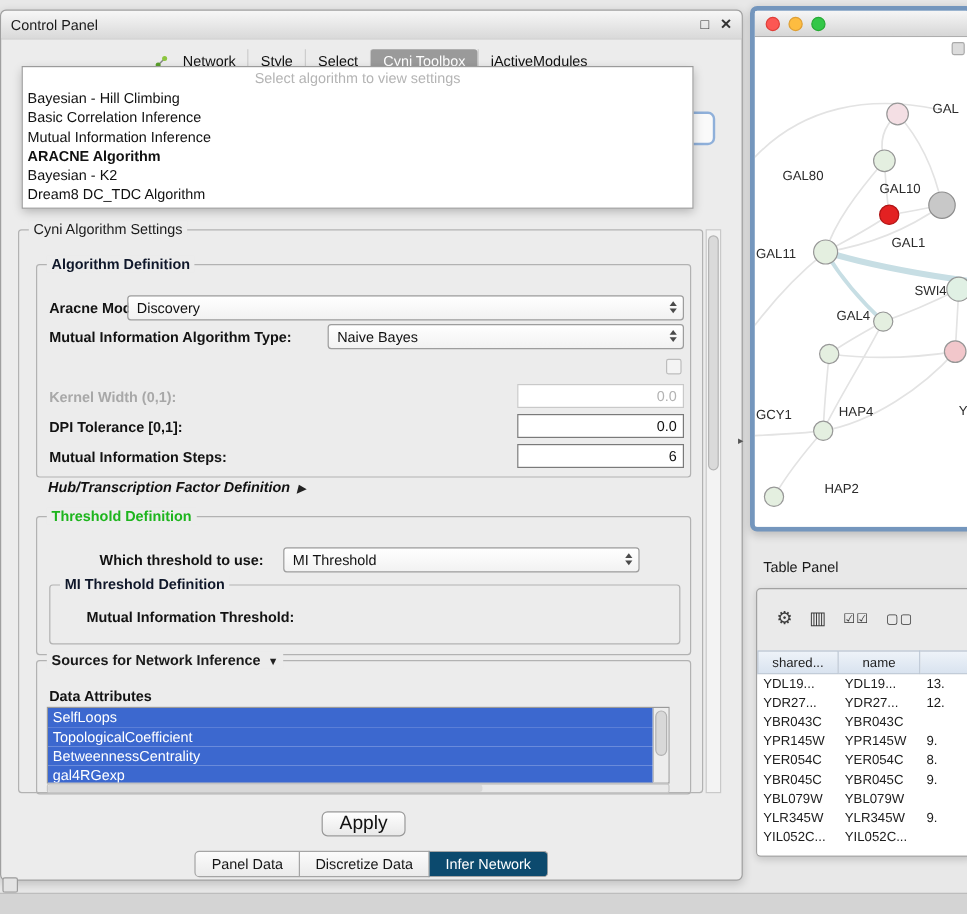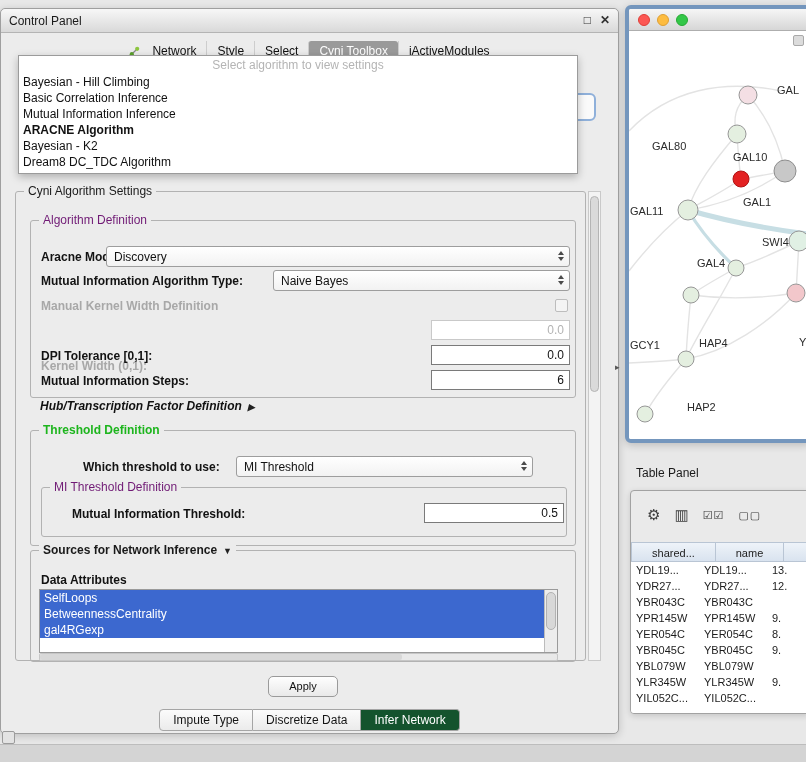--- a/index.html
+++ b/index.html
@@ -13,21 +13,21 @@
   .wbtns{position:absolute;right:8px;top:4px;display:flex;gap:9px}
   .wb{font-size:12px;color:#333}
   .wb.close{font-weight:bold}
   .tabbar{position:absolute;left:0;right:0;top:30px;height:24px;display:flex;justify-content:center;align-items:center}
   .tab{display:flex;align-items:center;gap:12px;padding:3px 10px;font-size:12px;color:#111;border-left:1px solid #cdcdcd;white-space:nowrap}
   .tab:first-child{border-left:none}
   .tab.sel{background:#9a9a9a;color:#fff;border-radius:3px}
   .tabicon{display:inline-block}
   .grp{position:absolute;border:1px solid #b2b2b2;border-radius:3px}
   .lg{position:absolute;top:-8px;left:8px;background:#ececec;padding:0 4px;font-size:12px;color:#1a1a1a;white-space:nowrap}
-  .lg.blue{color:#701a75;font-weight:normal}
+  .lg.blue{color:#0f172a;font-weight:bold}
   .lg.green{color:#1db51d;font-weight:bold}
   .lg.bold{font-weight:bold}
   .lb{position:absolute;font-size:12px;color:#121212;white-space:nowrap}
   .lb.b{font-weight:bold}
   .lb.dis{color:#a8a8a8;font-weight:bold}
   .combo{position:absolute;height:21px;background:linear-gradient(#ffffff,#f2f2f2);border:1px solid #9d9d9d;border-radius:3px}
   .cval{position:absolute;left:7px;top:3px;font-size:12px;color:#111;white-space:nowrap}
   .ud{position:absolute;right:5px;top:4px;display:flex;flex-direction:column;gap:2px}
   .ud i{display:block;width:0;height:0;border-left:3.5px solid transparent;border-right:3.5px solid transparent}
   .ud .up{border-bottom:4.5px solid #4a4a4a}
@@ -38,26 +38,26 @@
   .expander{position:absolute;font-size:12px;font-weight:bold;color:#111;white-space:nowrap}
   .arrow{font-size:9px;margin-left:6px;color:#222}
   .alist{position:absolute;background:#ffffff;border:1px solid #9a9a9a;overflow:hidden}
   .li{height:16px;line-height:16px;background:#3c68cf;color:#fff;font-size:12px;padding-left:4px;margin-right:13px;white-space:nowrap;overflow:hidden}
   .lscroll{position:absolute;top:0;right:0;bottom:0;width:13px;background:#ededed;border-left:1px solid #bcbcbc}
   .lthumb{margin:2px 1px 0;height:38px;background:#d8d8d8;border:1px solid #b2b2b2;border-radius:5px}
   .hscroll{position:absolute;background:#e9e9e9;border:1px solid #c6c6c6;border-radius:2px}
   .hthumb{height:100%;width:70%;background:#d8d8d8;border-radius:2px}
   .vs{position:absolute;background:#f3f3f3;border:1px solid #c9c9c9}
   .vthumb{position:absolute;left:1px;right:1px;background:#dadada;border:1px solid #b4b4b4;border-radius:6px}
-  .btn{position:absolute;background:linear-gradient(#fefefe,#e9e9e9);border:1px solid #9a9a9a;border-radius:5px;font-size:11px;color:#111;text-align:center;line-height:19px}
+  .btn{position:absolute;background:linear-gradient(#fefefe,#e9e9e9);border:1px solid #9a9a9a;border-radius:5px;font-size:16px;color:#111;text-align:center;line-height:19px}
   .segbar{position:absolute;left:0;right:0;display:flex;justify-content:center}
   .sg{font-size:12px;color:#151515;background:linear-gradient(#fbfbfb,#ebebeb);border:1px solid #a5a5a5;border-left:none;padding:3px 13px;white-space:nowrap}
   .sg:first-child{border-left:1px solid #a5a5a5;border-radius:4px 0 0 4px}
   .sg:last-child{border-radius:0 4px 4px 0}
-  .sg.dark{background:#14532d;color:#fff}
+  .sg.dark{background:#0c4a6e;color:#fff}
   .popup{position:absolute;left:18px;top:55px;width:560px;background:#fff;border:1px solid #9b9b9b;box-shadow:0 3px 8px rgba(0,0,0,.25);z-index:50;padding-bottom:3px}
   .ph{height:18px;line-height:18px;text-align:center;color:#b4b4b4;font-size:12px}
   .mitem{height:16px;line-height:16px;font-size:12px;color:#111;padding-left:4px;white-space:nowrap}
   .mitem.msel{font-weight:bold}
   .hiddenbtn{position:absolute;left:566px;top:93px;width:30px;height:28px;background:#fafafa;border:2px solid #8fb0da;border-radius:6px;z-index:5}
   .netwin{position:absolute;left:625px;top:5px;width:186px;height:438px;background:#fff;border:4px solid #7496bd;border-radius:6px;overflow:hidden;box-shadow:0 2px 8px rgba(0,0,0,.2)}
   .nettitle{position:absolute;left:0;top:0;right:0;height:22px;background:linear-gradient(#f6f6f6,#d6d6d6);border-bottom:1px solid #aeaeae;display:flex;align-items:center;gap:7px;padding-left:9px}
   .light{width:12px;height:12px;border-radius:50%}
   .light.r{background:#fc5753;border:1px solid #df3e38}
   .light.y{background:#fdbc40;border:1px solid #de9f34}
@@ -69,21 +69,21 @@
   .t2{stroke:#c7dee4;stroke-width:3.2;fill:none}
   .netgrip{position:absolute;right:3px;top:26px;width:11px;height:11px;background:#dcdcdc;border:1px solid #a9a9a9;border-radius:2px}
   .tptitle{position:absolute;left:636px;top:466px;font-size:12px;color:#1a1a1a}
   .tpwin{position:absolute;left:630px;top:490px;width:180px;height:224px;background:#eaeaea;border:1px solid #a2a2a2;border-radius:4px;overflow:hidden;box-shadow:0 2px 6px rgba(0,0,0,.15)}
   .tptools{position:absolute;left:0;top:8px;right:0;height:32px;display:flex;align-items:center;gap:14px;padding-left:16px}
   .ticon{font-size:15px;color:#3c3c3c}
   .tpair{font-size:11px;letter-spacing:1px;color:#333}
   .tphead{position:absolute;left:0;top:51px;right:0;height:20px;display:flex}
   .hc{height:20px;line-height:20px;font-size:11px;color:#222;text-align:center;background:linear-gradient(#eef3f9,#d9e3ef);border:1px solid #b9c5d4;border-left:none;overflow:hidden;white-space:nowrap}
   .hc:first-child{border-left:1px solid #b9c5d4}
-  .hc:nth-child(1){width:85px}.hc:nth-child(2){width:68px}.hc:nth-child(3){flex:1}
+  .hc:nth-child(1){width:68px}.hc:nth-child(2){width:68px}.hc:nth-child(3){flex:1}
   .tpbody{position:absolute;left:0;top:71px;right:0;bottom:0;background:#fff}
   .trow{display:flex;height:16px}
   .tc{font-size:11px;color:#1c1c1c;line-height:16px;padding-left:5px;white-space:nowrap;overflow:hidden}
   .tc:nth-child(1){width:68px}.tc:nth-child(2){width:68px}.tc:nth-child(3){flex:1}
   .strip{position:absolute;left:0;top:744px;width:806px;height:18px;background:#d4d4d4;border-top:1px solid #bdbdbd}
   .miniicon{position:absolute;left:2px;top:731px;width:13px;height:13px;background:#e3e3e3;border:1px solid #9b9b9b;border-radius:2px}
   .splitgrip{position:absolute;left:615px;top:362px;font-size:9px;color:#555}
 </style>
 </head>
 <body>
@@ -139,24 +139,23 @@
 
         <span class="lb b" style="left:10px;top:53px;">Mutual Information Algorithm Type:</span>
         <div class="combo" style="left:242px;top:49px;width:297px;">
           <span class="cval">Naive Bayes</span>
           <span class="ud">
               <i class="up"></i>
               <i class="dn"></i>
             </span>
         </div>
 
-        <span class="lb dis" style="left:10px;top:78px;">Manual Kernel Width Definition</span>
         <span class="chk" style="left:524px;top:78px;"></span>
 
-        <span class="lb dis" style="left:10px;top:103px;margin-top:35px;">Kernel Width (0,1):</span>
+        <span class="lb dis" style="left:10px;top:103px;">Kernel Width (0,1):</span>
         <div class="field dis" style="left:400px;top:99px;width:139px;">0.0</div>
 
         <span class="lb b" style="left:10px;top:128px;">DPI Tolerance [0,1]:</span>
         <div class="field" style="left:400px;top:124px;width:139px;">0.0</div>
 
         <span class="lb b" style="left:10px;top:153px;">Mutual Information Steps:</span>
         <div class="field" style="left:400px;top:149px;width:139px;">6</div>
       </div>
 
       <span class="expander" style="left:24px;top:207px;font-style:italic;">
@@ -171,53 +170,53 @@
           <span class="cval">MI Threshold</span>
           <span class="ud">
               <i class="up"></i>
               <i class="dn"></i>
             </span>
         </div>
 
         <div class="grp" style="left:10px;top:56px;width:526px;height:50px;">
           <span class="lg blue">MI Threshold Definition</span>
           <span class="lb b" style="left:10px;top:19px;padding-left:20px;">Mutual Information Threshold:</span>
-          <div class="field" style="left:382px;top:15px;width:140px;">0.5</div>
         </div>
       </div>
 
       <div class="grp" style="left:14px;top:358px;width:546px;height:112px;">
         <span class="lg bold">
           <span>Sources for Network Inference</span><span class="arrow">▼</span>
         </span>
         <span class="lb b" style="left:10px;top:22px;">Data Attributes</span>
         <div class="alist" style="left:8px;top:38px;width:519px;height:64px;">
           <div class="items">
               <div class="li">SelfLoops</div>
+              <div class="li">TopologicalCoefficient</div>
               <div class="li">BetweennessCentrality</div>
               <div class="li">gal4RGexp</div>
             </div>
           <div class="lscroll">
               <div class="lthumb"></div>
             </div>
         </div>
         <div class="hscroll" style="left:8px;top:102px;width:519px;height:8px;">
             <div class="hthumb"></div>
           </div>
       </div>
     </div>
 
     <div class="vs" style="left:587px;top:182px;width:13px;height:470px;">
       <div class="vthumb" style="top:4px;height:196px;"></div>
     </div>
 
     <div class="btn" style="left:267px;top:667px;width:70px;height:21px;">Apply</div>
 
     <div class="segbar" style="top:700px;">
-        <div class="sg">Impute Type</div>
+        <div class="sg">Panel Data</div>
         <div class="sg">Discretize Data</div>
         <div class="sg dark">Infer Network</div>
       </div>
   </section>
 
   <div class="popup">
     <div class="ph">Select algorithm to view settings</div>
     <div>
         <div class="mitem">Bayesian - Hill Climbing</div>
         <div class="mitem">Basic Correlation Inference</div>

